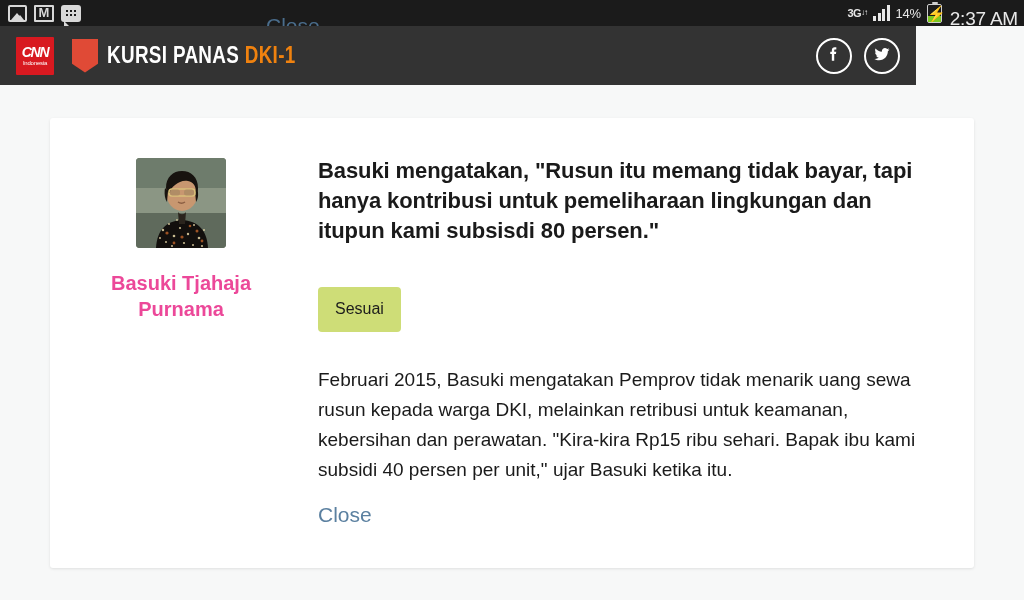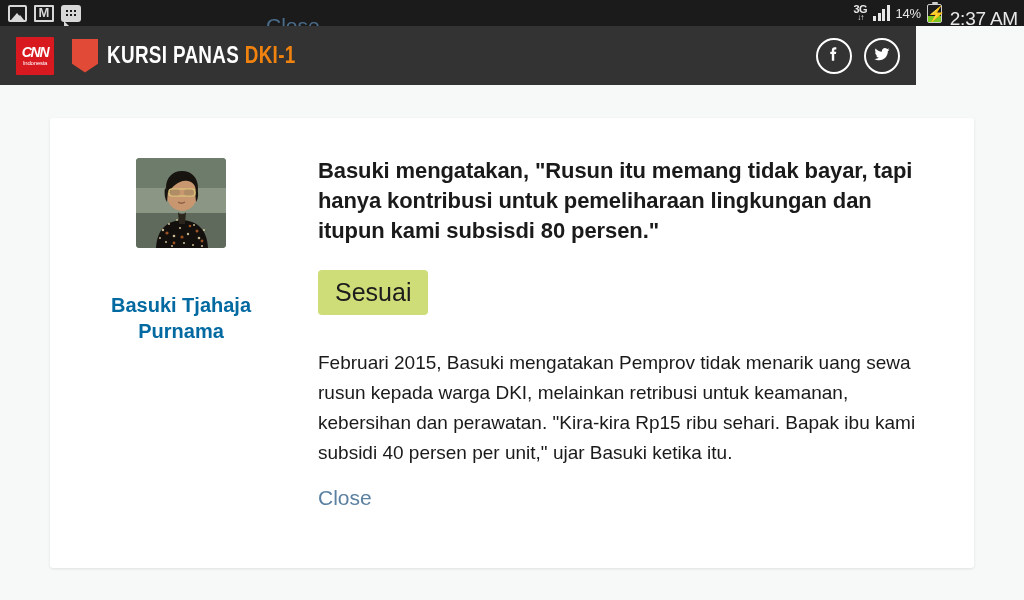--- a/index.html
+++ b/index.html
@@ -58,21 +58,21 @@
     width: 0; height: 0;
     border-left: 5px solid #d8d8d8; border-top: 5px solid transparent;
   }
   .ic-bbm i {
     display: block; width: 12px; height: 9px;
     background-image:
       radial-gradient(circle, #1b1b1b 40%, transparent 45%);
     background-size: 4px 4px;
   }
 
-  .ic-3g { display: flex; flex-direction: column; align-items: center; line-height: 1; }
+  .ic-3g { display: flex; flex-direction: row; align-items: center; line-height: 1; }
   .ic-3g .g3 { font-size: 11px; font-weight: bold; letter-spacing: -0.5px; }
   .ic-3g .arrows { font-size: 8px; letter-spacing: -1px; margin-top: -1px; }
 
   .ic-signal { display: flex; align-items: flex-end; gap: 1.5px; height: 16px; }
   .ic-signal b { display: block; width: 3px; background: #e8e8e8; }
 
   .sb-pct { font-size: 13px; letter-spacing: -0.3px; }
 
   .ic-batt {
     width: 15px; height: 19px;
@@ -181,41 +181,41 @@
     padding-top: 2px;
     display: flex; flex-direction: column; align-items: center;
   }
   .avatar {
     width: 90px; height: 90px; border-radius: 4px;
     overflow: hidden; position: relative;
     background: #6e7a68;
   }
   .avatar svg { display: block; width: 90px; height: 90px; }
   .person-name {
-    margin-top: 44px;
-    font-size: 20px; font-weight: bold; color: #0369a1;
+    margin-top: 22px;
+    font-size: 20px; font-weight: bold; color: #ec4899;
     text-align: center; line-height: 26px;
     max-width: 180px;
   }
   .person-role {
     margin-top: 8px;
     font-size: 15px; color: #9b9b9b;
     text-align: center; line-height: 24px;
     max-width: 160px;
   }
 
   .content { flex: 1; padding-left: 6px; }
   .quote {
     font-size: 22px; font-weight: bold; color: #1a1a1a;
     line-height: 30px; letter-spacing: -0.1px;
   }
   .verdict {
-    display: inline-block; margin-top: 24px;
+    display: inline-block; margin-top: 41px;
     background: #cedd77; color: #1c1c1c;
-    font-size: 25px; line-height: 20px;
+    font-size: 16px; line-height: 20px;
     padding: 12px 17px 13px; border-radius: 4px;
   }
   .body-text {
     margin-top: 33px;
     font-size: 19px; color: #1a1a1a; line-height: 30px;
   }
   .close-link {
     display: inline-block; margin-top: 18px;
     font-size: 21px; color: #5b80a0; cursor: pointer;
   }

